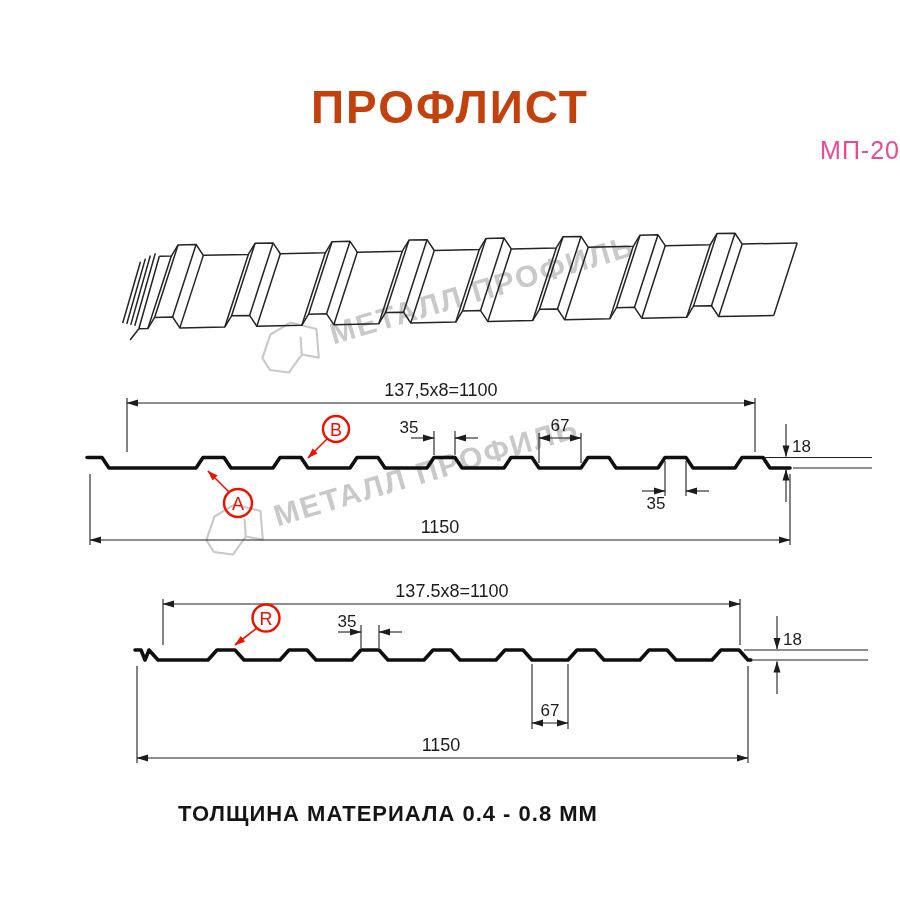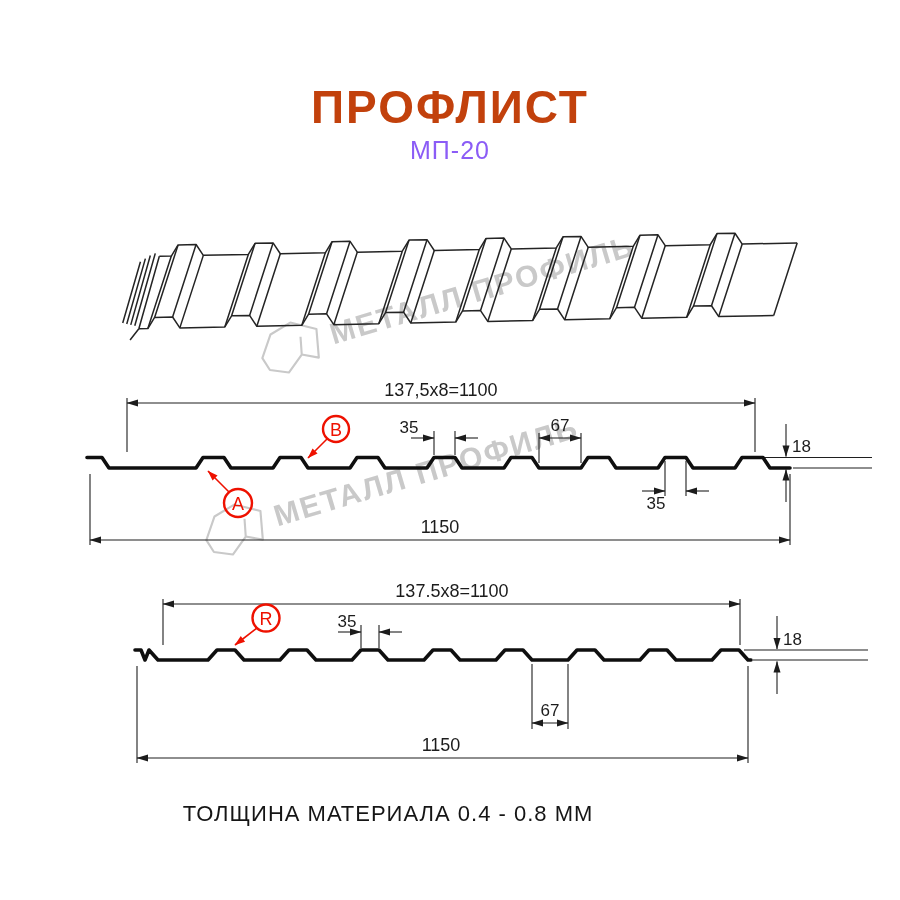--- a/index.html
+++ b/index.html
@@ -1,23 +1,23 @@
 <!DOCTYPE html>
 <html><head>
 <meta charset="utf-8">
 <style>
   html,body{margin:0;padding:0;background:#ffffff;}
   #canvas{position:relative;width:900px;height:900px;background:#ffffff;overflow:hidden;
           font-family:"Liberation Sans",sans-serif;}
   .title{position:absolute;left:0;top:80px;width:900px;text-align:center;
          font-size:46px;font-weight:800;letter-spacing:2px;color:#c2410c;}
-  .subtitle{position:absolute;left:0;top:136px;width:900px;text-align:center;
-         font-size:25px;font-weight:500;letter-spacing:1px;color:#8b5cf6;}
+  .subtitle{position:absolute;left:0;top:136px;width:900px;text-align:right;
+         font-size:25px;font-weight:500;letter-spacing:1px;color:#ec4899;}
   .footer-note{position:absolute;left:0;top:801px;width:776px;text-align:center;
-         font-size:22px;font-weight:400;letter-spacing:1px;color:#151515;}
+         font-size:22px;font-weight:700;letter-spacing:1px;color:#151515;}
   .wm{position:absolute;display:flex;align-items:center;gap:10px;
       transform:rotate(-16.5deg);transform-origin:0 0;color:#c9c9c9;pointer-events:none;}
   .wm .wm-text{font-size:30px;font-weight:700;letter-spacing:2px;white-space:nowrap;color:#c9c9c9;}
   .wm svg{display:block;}
   #wm1{left:252px;top:330px;}
   #wm2{left:196px;top:512px;}
   svg.draw{position:absolute;left:0;top:0;}
   text.dim{fill:#1c1c1c;font-family:"Liberation Sans",sans-serif;font-size:17px;}
   text.dimbig{fill:#1c1c1c;font-family:"Liberation Sans",sans-serif;font-size:18px;}
   text.ptlabel{fill:#ee1100;font-family:"Liberation Sans",sans-serif;font-size:18px;font-weight:400;}

